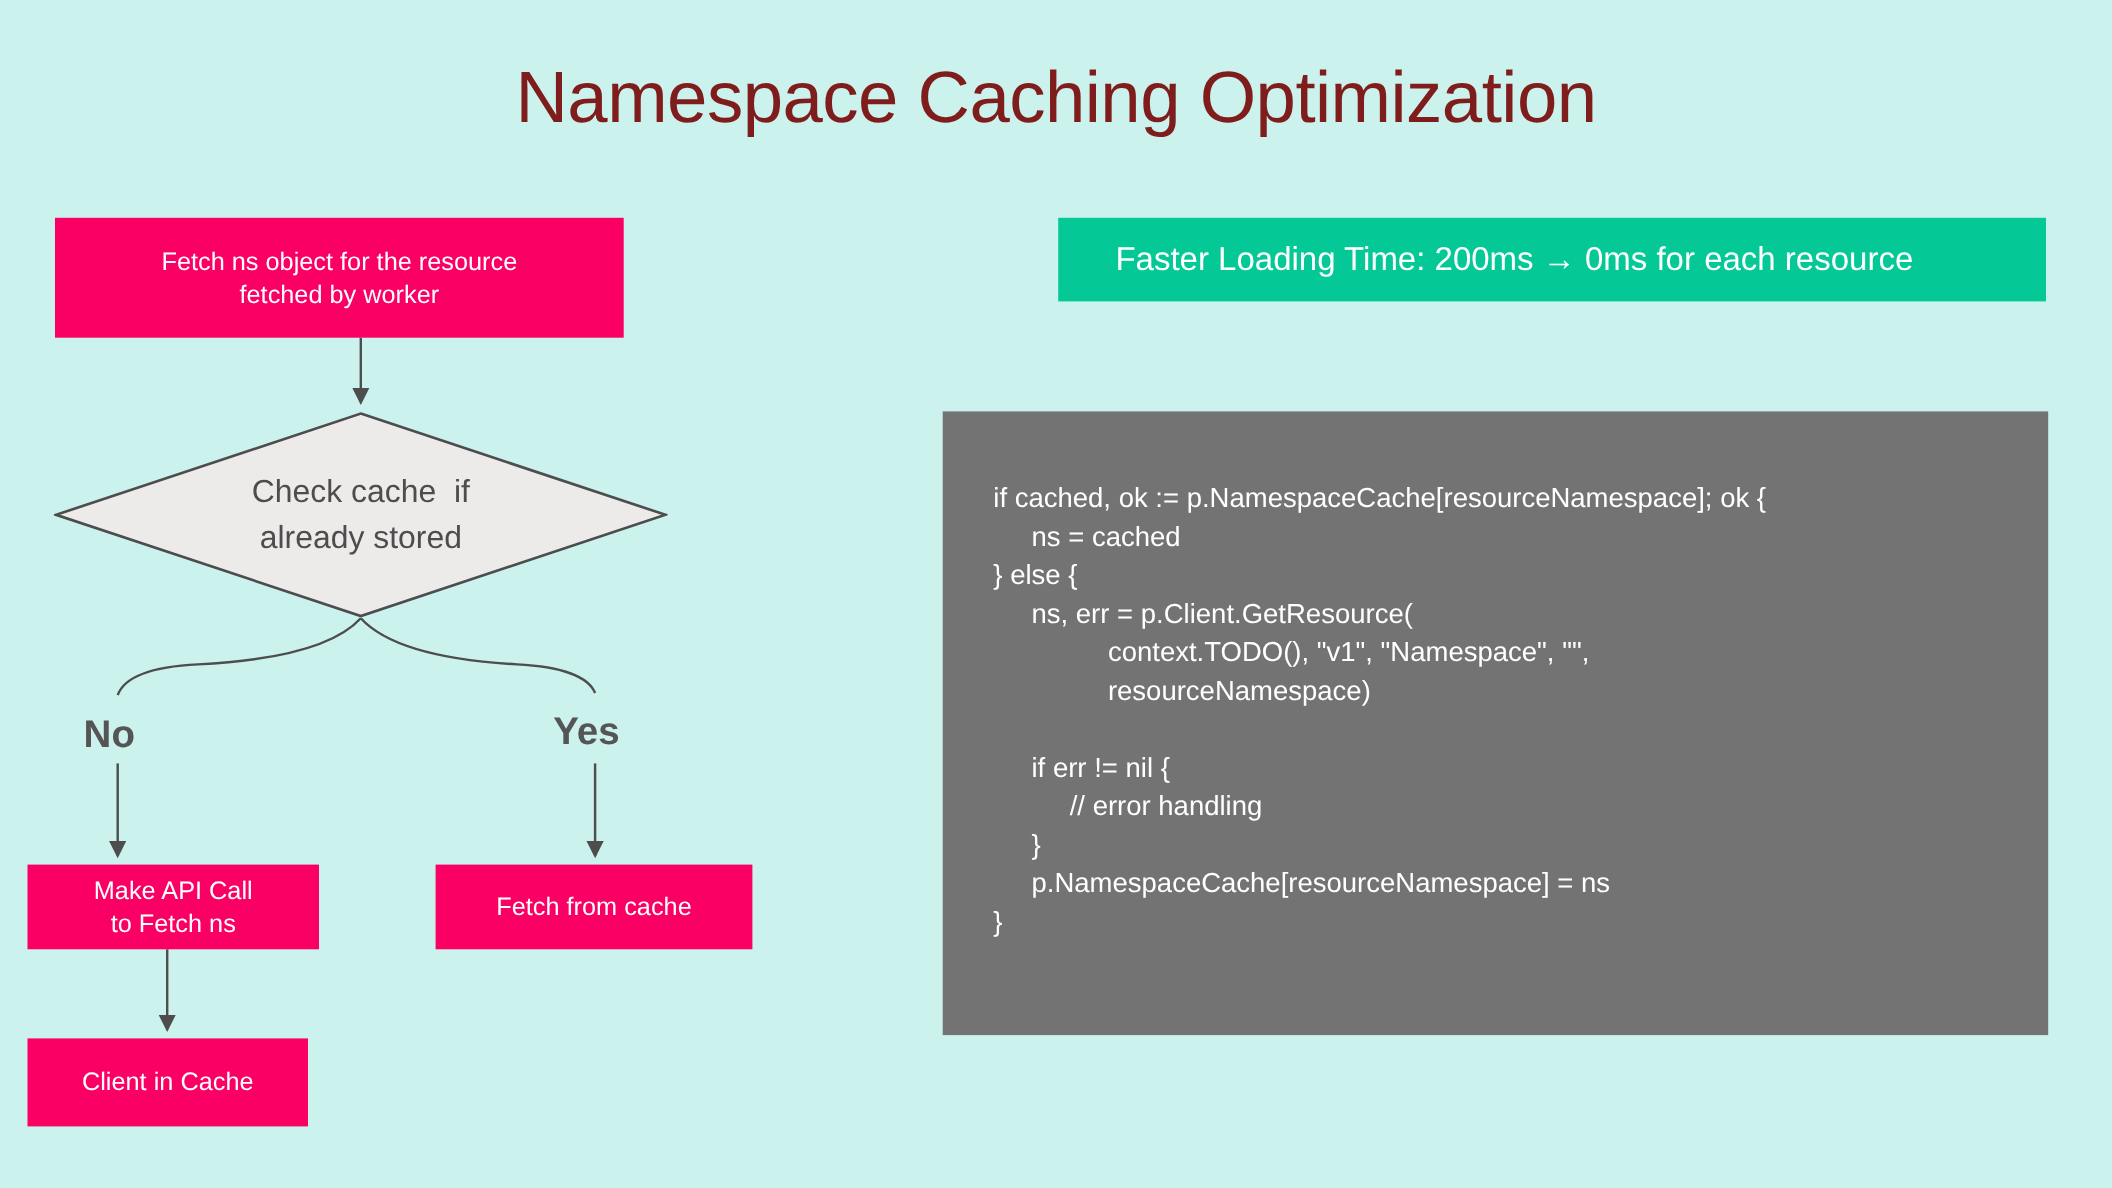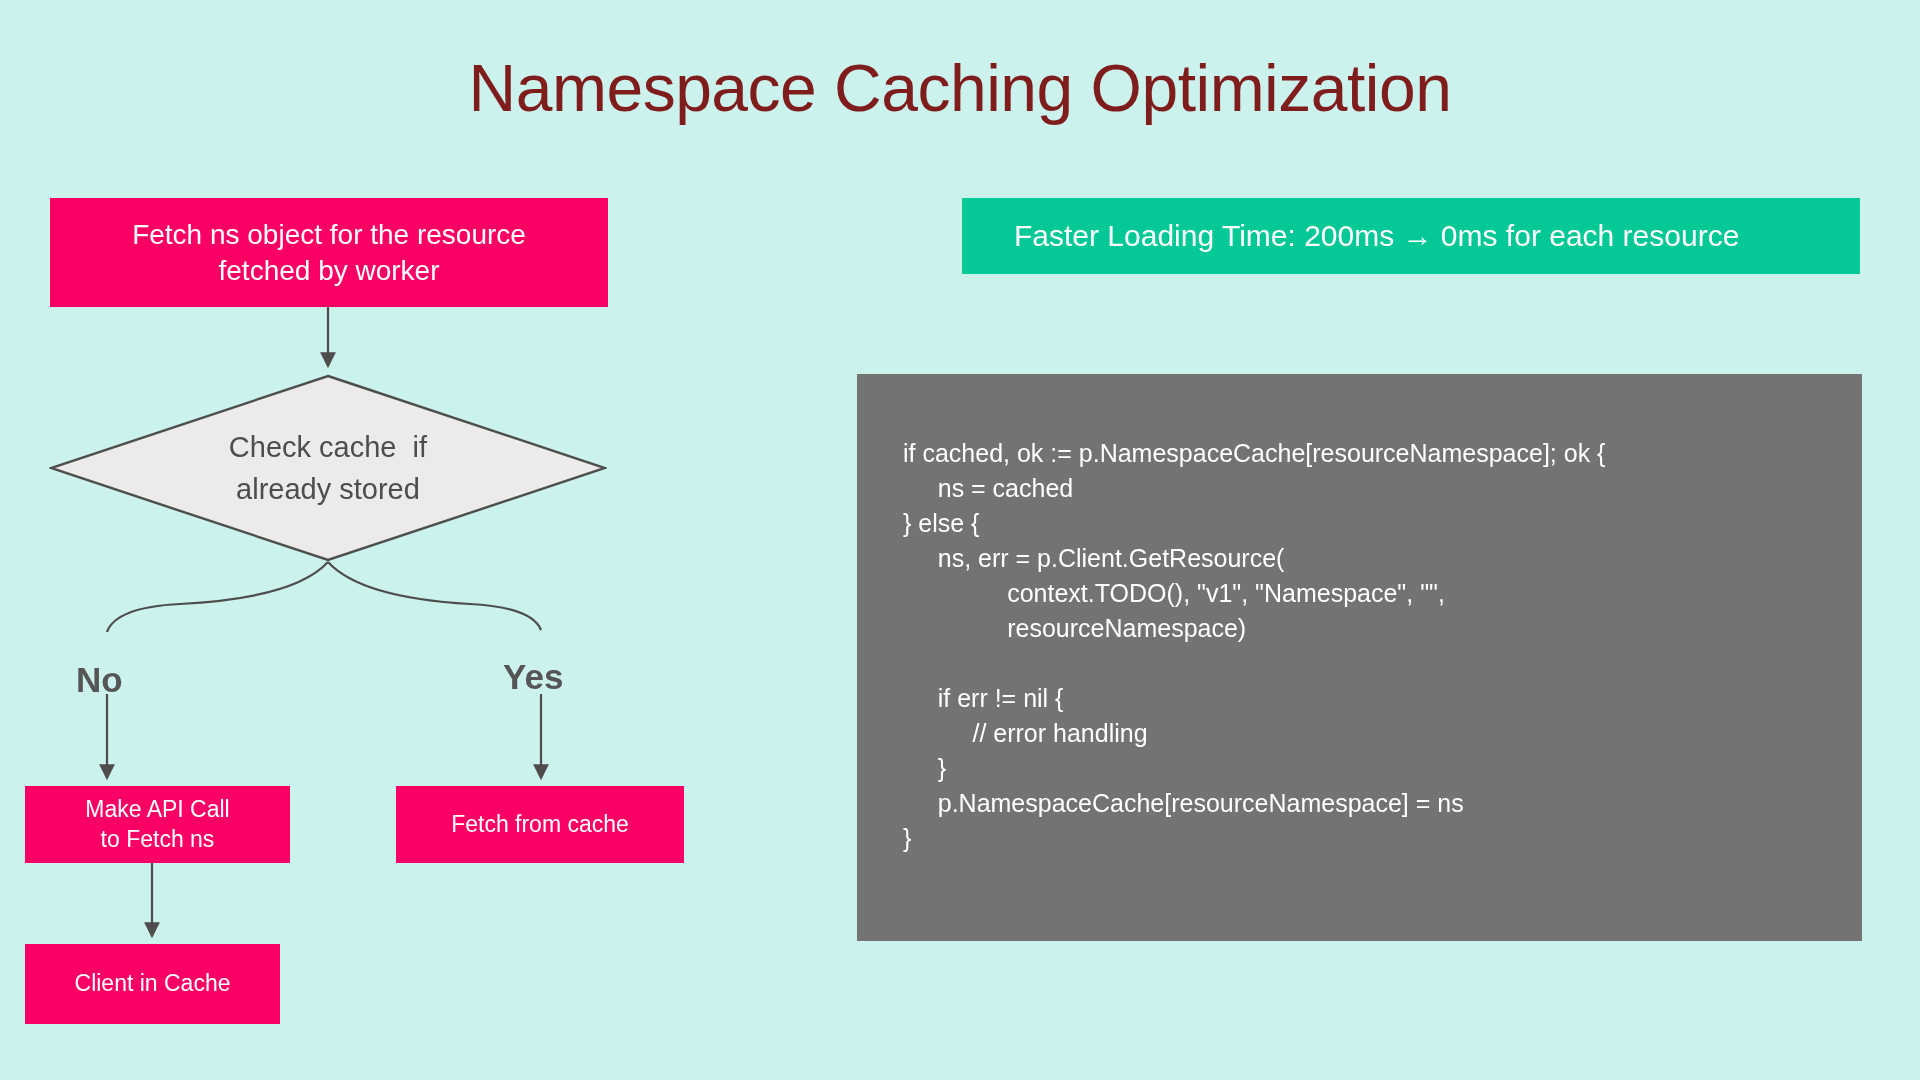--- a/index.html
+++ b/index.html
@@ -45,23 +45,23 @@
     align-items: center;
     justify-content: center;
     text-align: center;
     box-sizing: border-box;
     line-height: 1.28;
   }
 
   #box-fetch-ns {
     left: 50px;
     top: 198px;
-    width: 558px;
+    width: 517px;
     height: 109px;
-    font-size: 28px;
+    font-size: 23px;
     padding: 0 24px;
   }
 
   #box-make-api {
     left: 25px;
     top: 786px;
     width: 265px;
     height: 77px;
     font-size: 23px;
     padding: 0 10px;
@@ -116,21 +116,20 @@
     white-space: pre;
   }
 
   
   .branch-label {
     position: absolute;
     color: #555555;
     font-weight: bold;
     font-size: 35px;
     line-height: 40px;
-    margin-top: 12px;
   }
   #label-no  { left: 76px;  top: 648px; }
   #label-yes { left: 503px; top: 645px; }
 
   
   #connectors {
     position: absolute;
     left: 0; top: 0;
     width: 1920px;
     height: 1080px;

